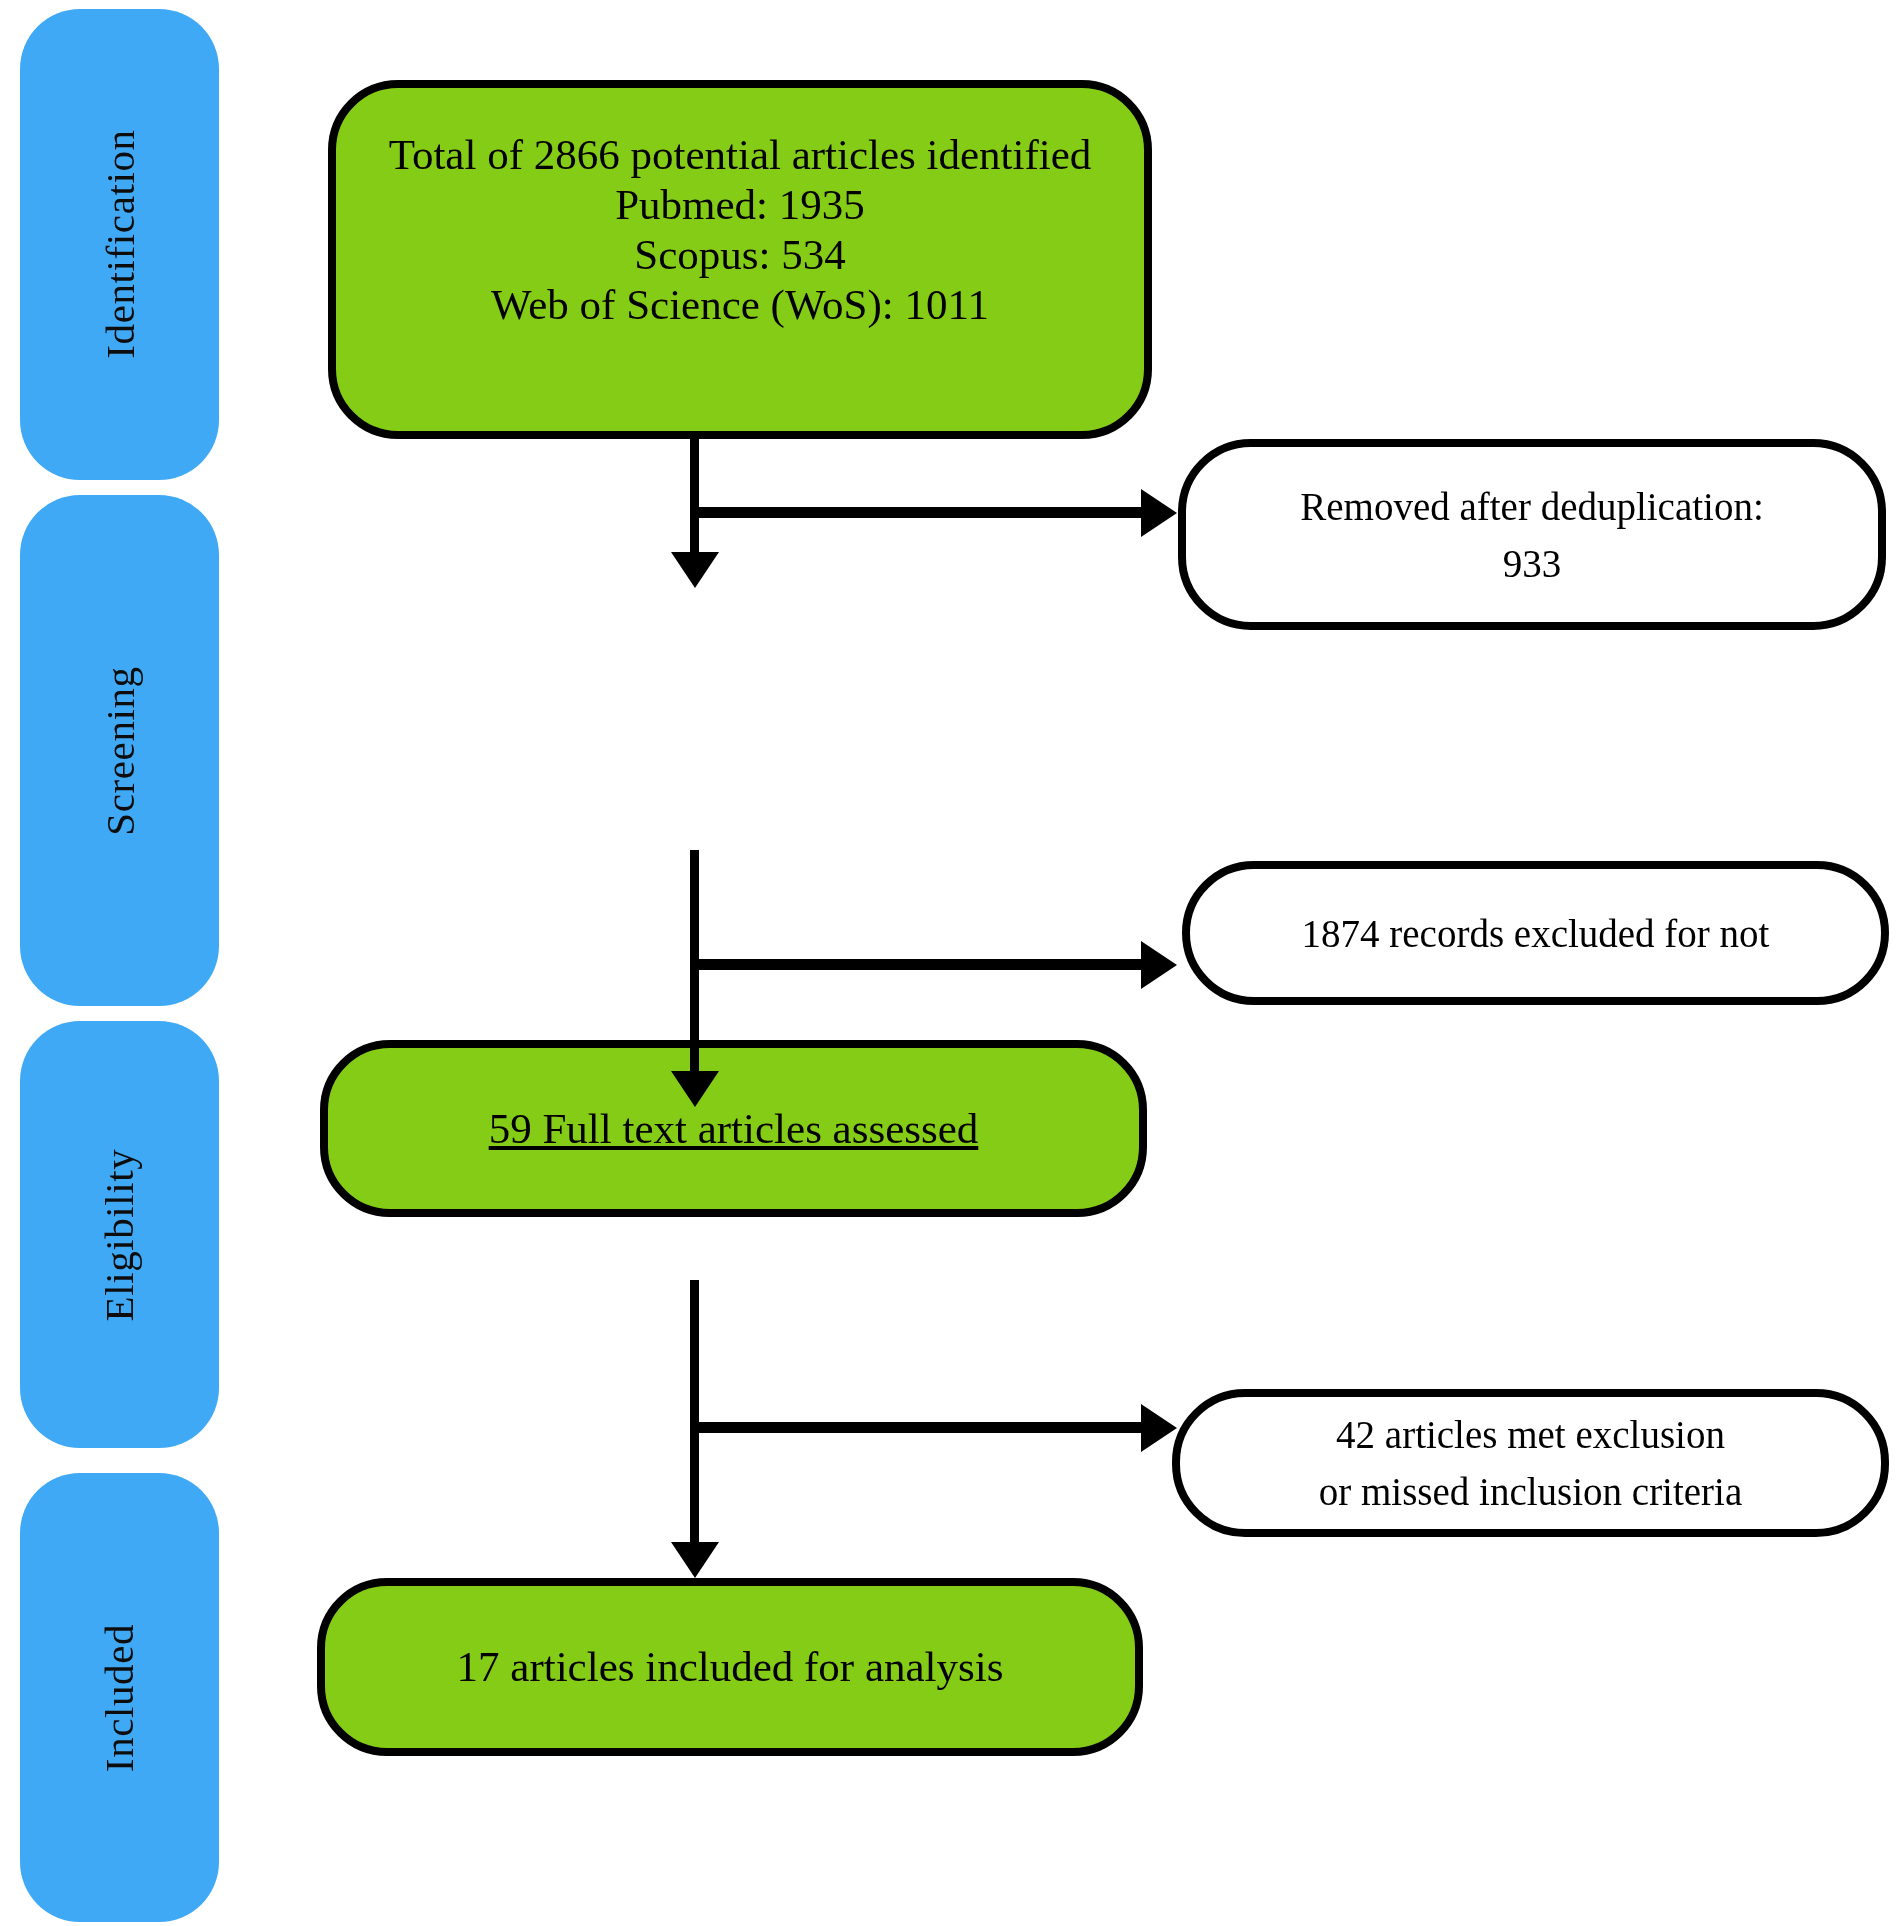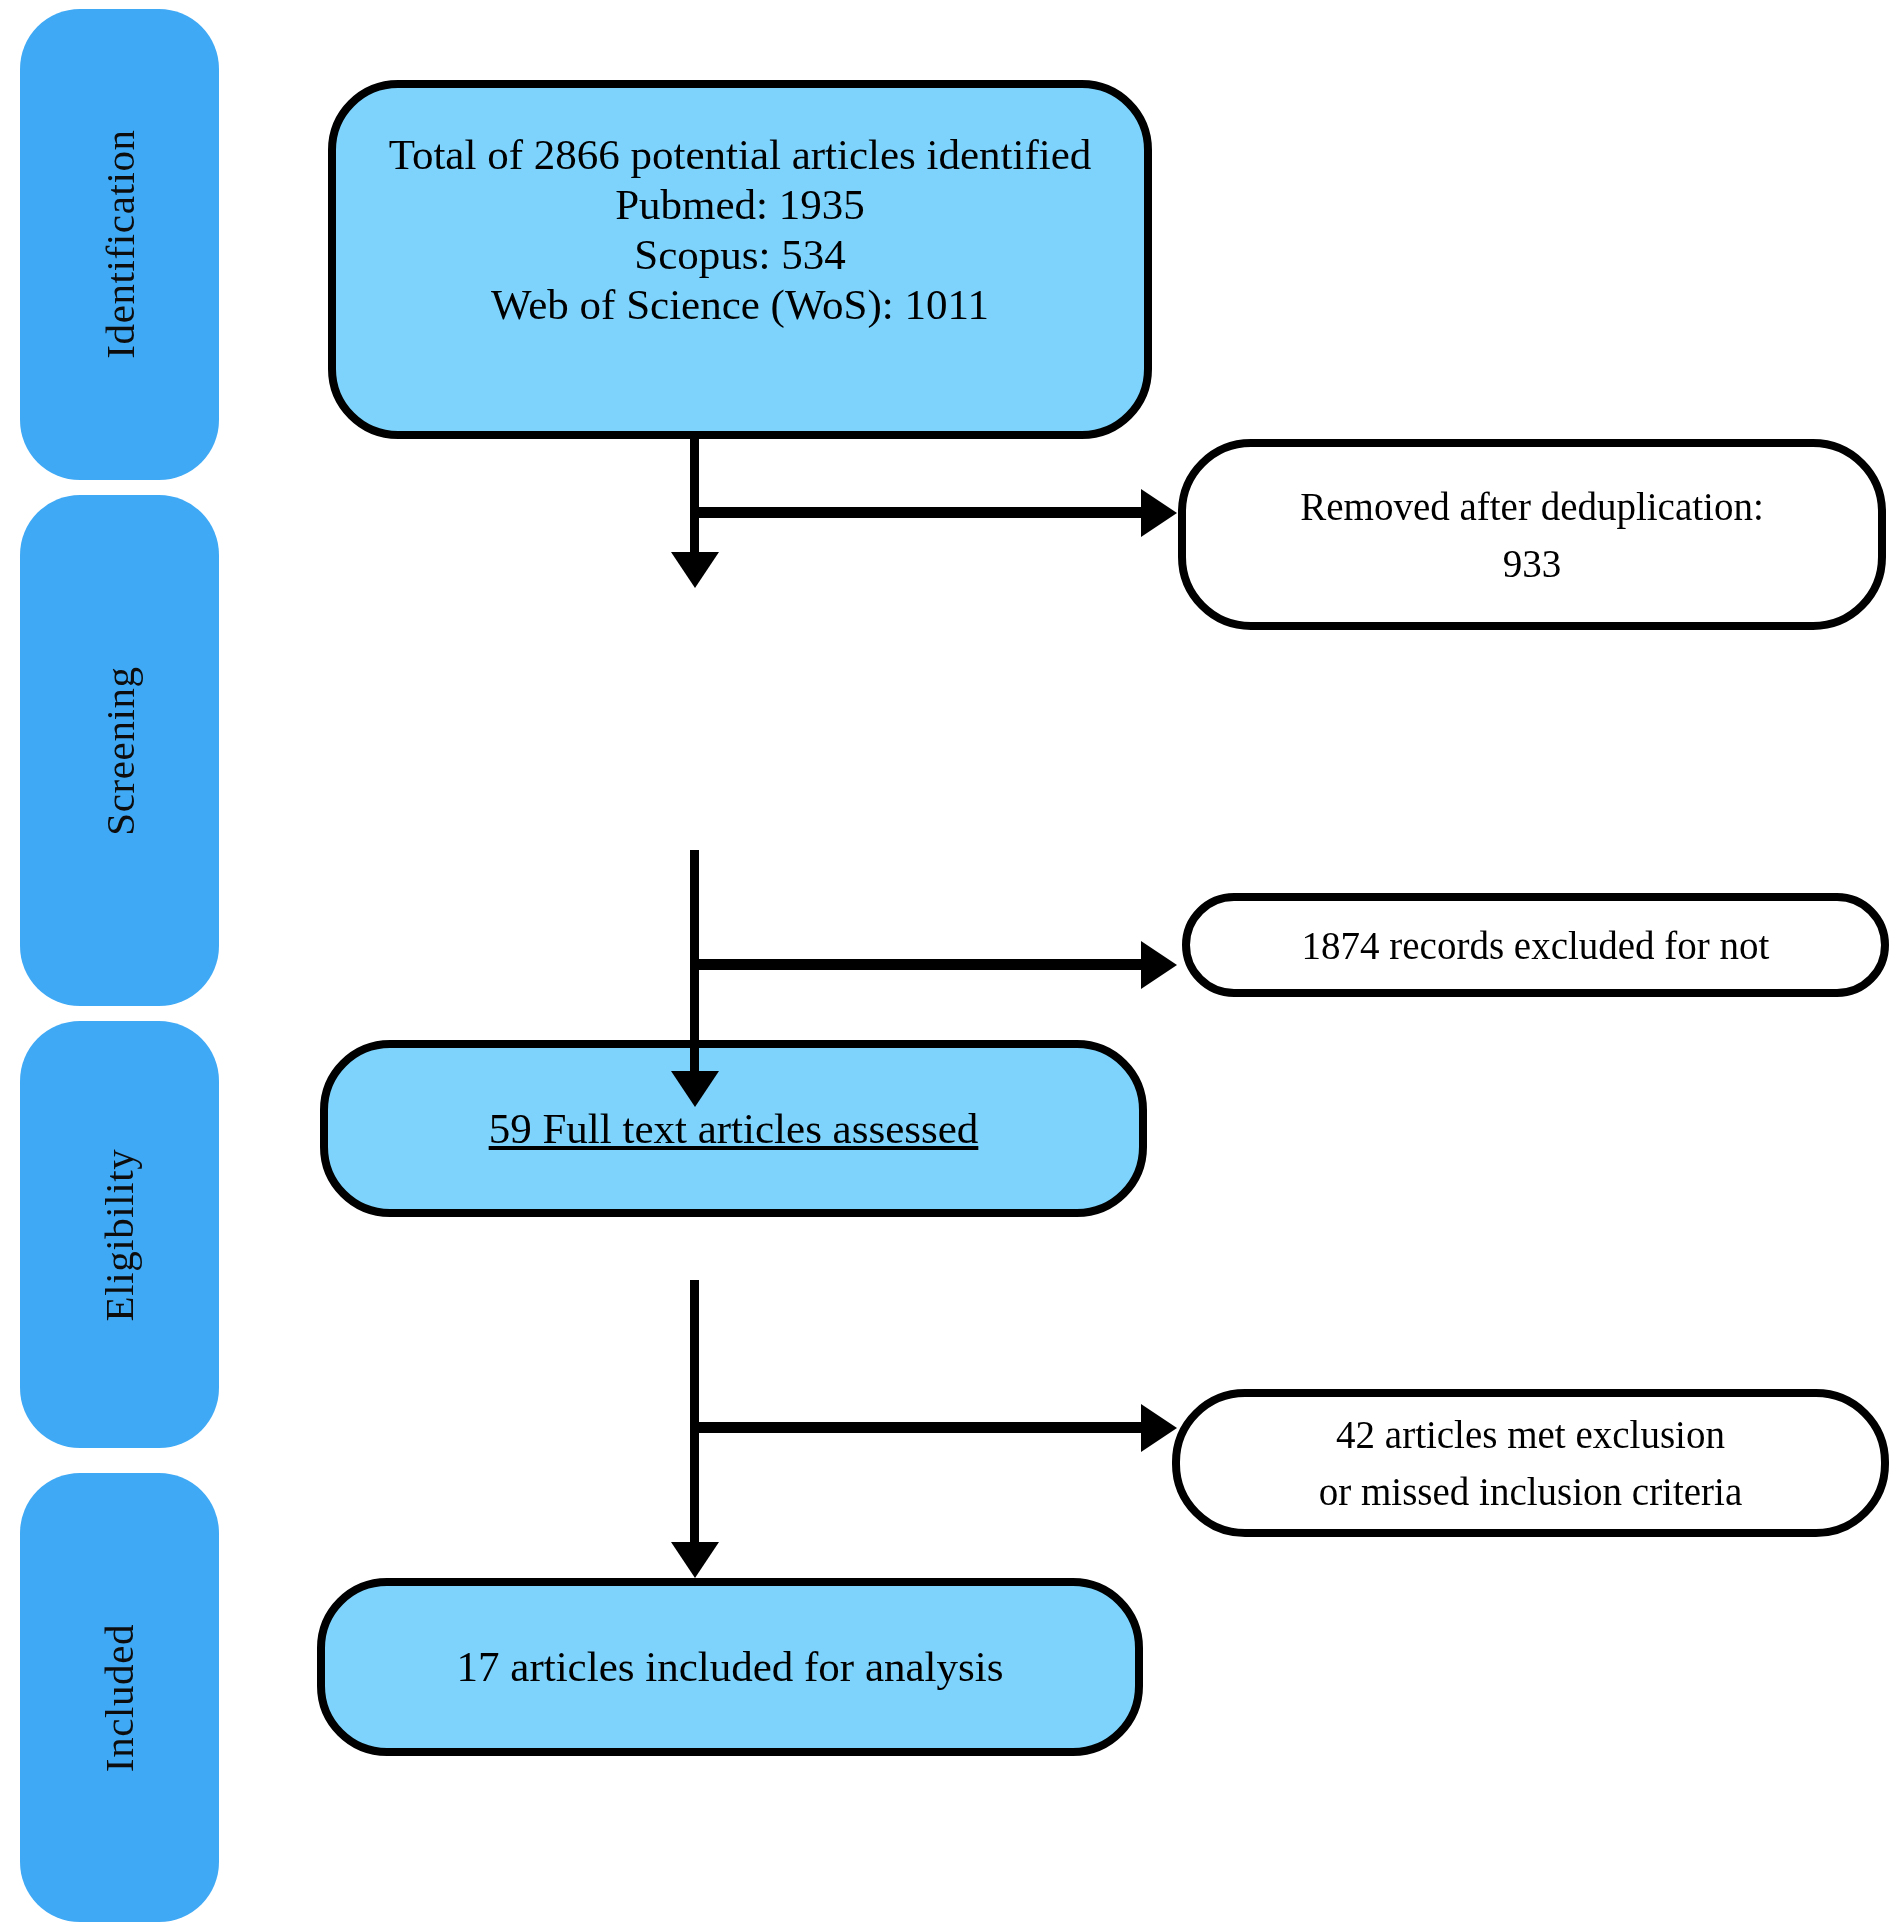--- a/index.html
+++ b/index.html
@@ -33,21 +33,21 @@
     white-space: nowrap;
     font-size: 41px;
     letter-spacing: 0.6px;
     color: #0d0d0d;
   }
 
   
   .mbox {
     position: absolute;
     box-sizing: border-box;
-    background: #7dd3fc;
+    background: #84cc16;
     border: 8.1px solid #000000;
     border-radius: 70px;
     display: flex;
     flex-direction: column;
     align-items: center;
     justify-content: center;
     text-align: center;
   }
   .mbox .line {
     white-space: nowrap;
@@ -135,21 +135,21 @@
 
   <div class="mbox" style="left:317px; top:1578px; width:826px; height:178px;">
     <span class="line">17 articles included for analysis</span>
   </div>
 
   <div class="sbox" style="left:1178px; top:439px; width:708px; height:191px;">
     <span class="line">Removed after deduplication:</span>
     <span class="line">933</span>
   </div>
 
-  <div class="sbox" style="left:1182px; top:893px; width:707px; height:104px;">
+  <div class="sbox" style="left:1182px; top:861px; width:707px; height:144px;">
     <span class="line">1874 records excluded for not</span>
   </div>
 
   <div class="sbox" style="left:1172px; top:1389px; width:717px; height:148px;">
     <span class="line">42 articles met exclusion</span>
     <span class="line">or missed inclusion criteria</span>
   </div>
 
   <div class="vline" style="left:690px; top:435px; height:120px;"></div>
   <div class="head-down" style="left:671px; top:552px;"></div>

